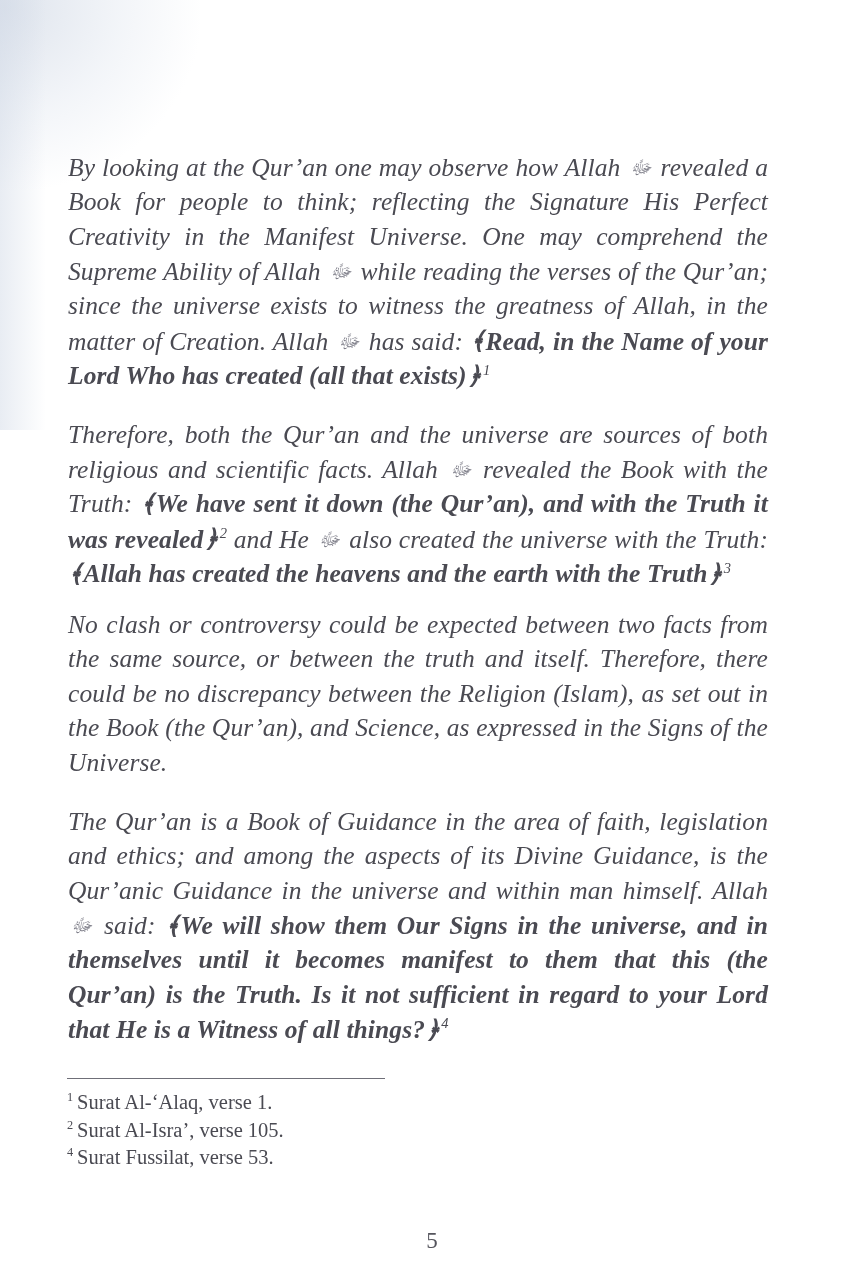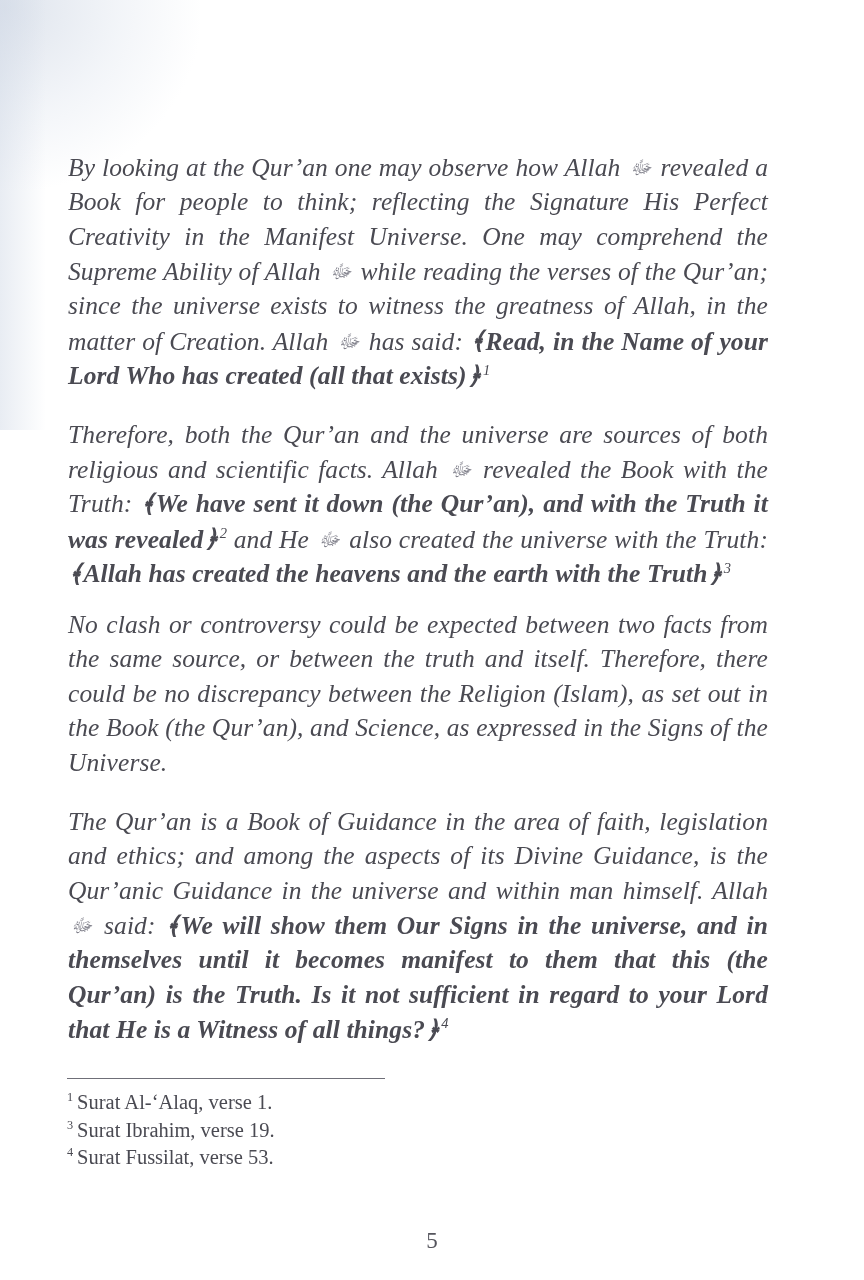--- a/index.html
+++ b/index.html
@@ -155,20 +155,20 @@
     <p class="para">No clash or controversy could be expected between two facts from the same source, or between the truth and itself. Therefore, there could be no discrepancy between the Religion (Islam), as set out in the Book (the Qur’an), and Science, as expressed in the Signs of the Universe.</p>
 
     <p class="para"><span>The Qur’an is a Book of Guidance in the area of faith, legislation and ethics; and among the aspects of its Divine Guidance, is the Qur’anic Guidance in the universe and within man himself.  Allah </span><span class="jj">ﷻ</span><span> said: </span><span class="ornate">﴾</span><span class="verse">We will show them Our Signs in the universe, and in themselves until it becomes manifest to them that this (the Qur’an) is the Truth.  Is it not sufficient in regard to your Lord that He is a Witness of all things?</span><span class="ornate">﴿</span><sup class="fn">4</sup></p>
 
   </div>
 
   <div class="footnotes">
     <div class="footnote-rule"></div>
     <ul class="footnote-list">
       <li class="footnote-item"><sup>1</sup><span>Surat Al-‘Alaq, verse 1.</span></li>
-      <li class="footnote-item"><sup>3</sup><span>Surat Ibrahim, verse 19.</span></li>
+      <li class="footnote-item"><sup>2</sup><span>Surat Al-Isra’, verse 105.</span></li>
       <li class="footnote-item"><sup>4</sup><span>Surat Fussilat, verse 53.</span></li>
     </ul>
   </div>
 
   <div class="page-number">5</div>
 
 </div>
 
 </body></html>

